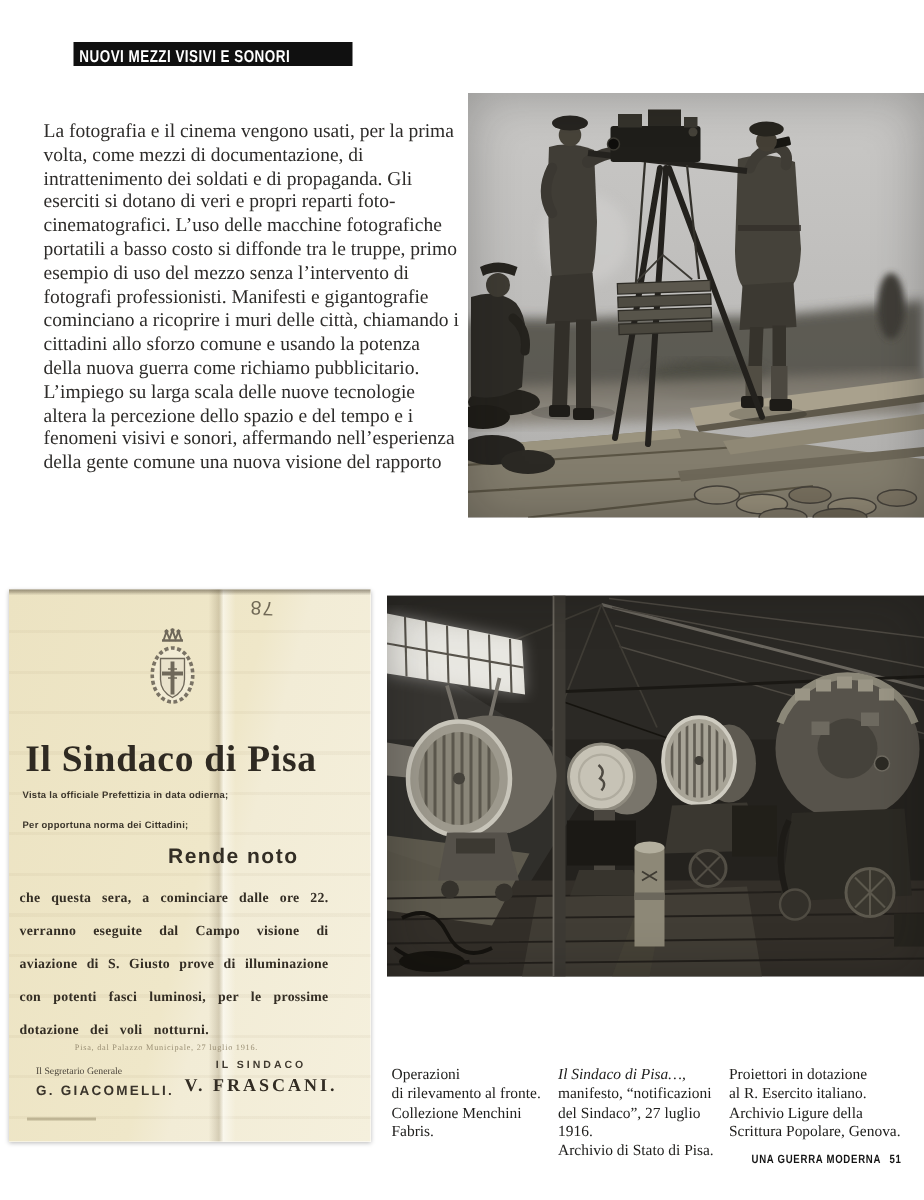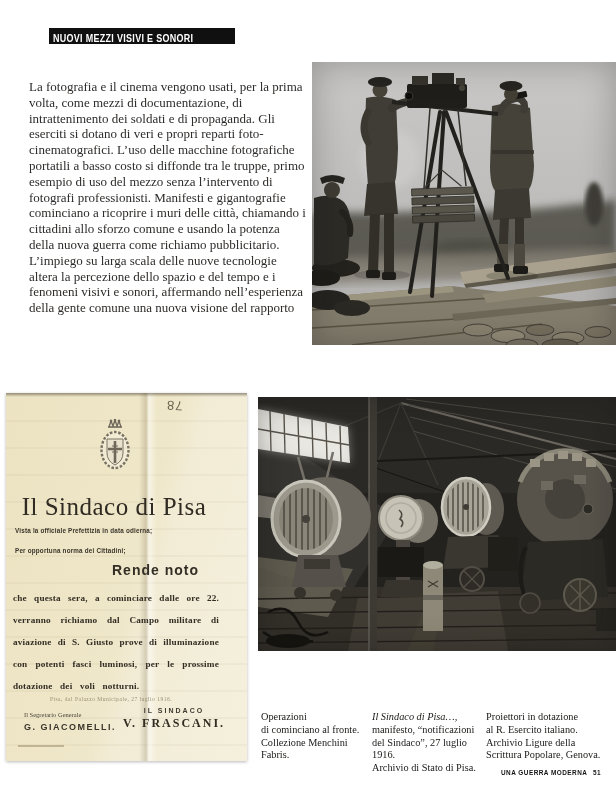--- a/index.html
+++ b/index.html
@@ -28,21 +28,21 @@
         background:linear-gradient(105deg,var(--poster_paper,#ece3c2) 0%,#efe7c9 52%,#f2ecd6 60%,#f5f0dd 100%);
         box-shadow:0 1px 3px rgba(0,0,0,.28);}
   .poster::before{content:"";position:absolute;inset:0;pointer-events:none;
         background:linear-gradient(180deg,rgba(70,62,48,.5),rgba(70,62,48,0) 4px),
         linear-gradient(90deg,rgba(0,0,0,0) 133px,rgba(92,74,40,.2) 140px,rgba(255,255,252,.55) 143px,rgba(0,0,0,0) 151px),
         repeating-linear-gradient(180deg,rgba(120,95,55,.05) 0 2px,rgba(0,0,0,0) 2px 27px);}
   .p-num{position:absolute;left:160px;top:5px;font-size:13px;color:#5a5342;opacity:.85;letter-spacing:1px;
         font-family:"Liberation Sans",sans-serif;transform:rotate(183deg);}
   .p-crest{position:absolute;left:89px;top:26px;width:40px;height:54px;}
   .p-title{position:absolute;left:8px;top:100px;width:200px;text-align:center;font-size:25px;color:#2f2a22;
-        white-space:nowrap;letter-spacing:.5px;}
+        white-space:nowrap;letter-spacing:.5px;font-weight:bold;}
   .p-premise{position:absolute;left:9px;top:128px;font-size:6.3px;font-weight:bold;letter-spacing:.2px;
         font-family:"Liberation Sans",sans-serif;color:#3a342a;line-height:20px;white-space:pre-line;}
   .p-noto{position:absolute;left:8px;top:169px;width:185px;text-align:right;font-size:14px;font-weight:bold;
         font-family:"Liberation Sans",sans-serif;letter-spacing:1px;color:#332e25;}
   .p-body{position:absolute;left:7px;top:194px;width:206px;font-size:9.2px;font-weight:bold;
         letter-spacing:.2px;line-height:22px;color:#332d24;}
   .p-line{text-align:justify;text-align-last:justify;}
   .p-line.last{text-align-last:left;word-spacing:5px;}
   .p-date{position:absolute;left:0;top:303px;width:210px;text-align:center;font-size:5.5px;
         color:#9a8f74;letter-spacing:.5px;filter:blur(.3px);}
@@ -195,21 +195,21 @@
       <path d="M12,20 L28,20 L28,34 Q28,42 20,46 Q12,42 12,34 Z" fill="#e9e2cc" stroke="#6f685a" stroke-width=".9"></path>
       <path d="M20,22 L20,44 M13,30 L27,30" stroke="#6f685a" stroke-width="2.6"></path>
       <path d="M17,27 L23,27 M17,33 L23,33" stroke="#6f685a" stroke-width="1"></path>
     </svg>
     <div class="p-title">Il Sindaco di Pisa</div>
     <div class="p-premise">Vista la officiale Prefettizia in data odierna;
 Per opportuna norma dei Cittadini;</div>
     <div class="p-noto">Rende noto</div>
     <div class="p-body">
       <div class="p-line">che questa sera, a cominciare dalle ore 22.</div>
-      <div class="p-line">verranno richiamo dal Campo militare di</div>
+      <div class="p-line">verranno eseguite dal Campo visione di</div>
       <div class="p-line">aviazione di S. Giusto prove di illuminazione</div>
       <div class="p-line">con potenti fasci luminosi, per le prossime</div>
       <div class="p-line last">dotazione dei voli notturni.</div>
     </div>
     <div class="p-date">Pisa, dal Palazzo Municipale, 27 luglio 1916.</div>
     <div class="p-sig-left">
       <div class="p-sig-role-l">Il Segretario Generale</div>
       <div class="p-sig-name-l">G. GIACOMELLI.</div>
     </div>
     <div class="p-sig-right">
@@ -318,21 +318,21 @@
         <rect x="165" y="198" width="20" height="5" fill="#6b675c"></rect>
         <path d="M170,184 L180,190 M180,184 L170,190" stroke="#3f3b33" stroke-width="1.2"></path>
         <path d="M10,215 Q30,205 40,225 Q50,245 70,235 M5,235 Q25,250 55,244" stroke="#15130f" stroke-width="2.5" fill="none"></path>
         <ellipse cx="30" cy="244" rx="22" ry="7" fill="#16140f"></ellipse>
         <rect x="338" y="212" width="20" height="22" fill="#27251f"></rect>
       </g>
     </svg>
   </div>
 
   <div class="caption cap1">Operazioni
-di cominciano al fronte.
+di rilevamento al fronte.
 Collezione Menchini
 Fabris.</div>
   <div class="caption cap2"><span class="it">Il Sindaco di Pisa…,</span><span>
 manifesto, “notificazioni
 del Sindaco”, 27 luglio 1916.
 Archivio di Stato di Pisa.</span></div>
   <div class="caption cap3">Proiettori in dotazione
 al R. Esercito italiano.
 Archivio Ligure della
 Scrittura Popolare, Genova.</div>

